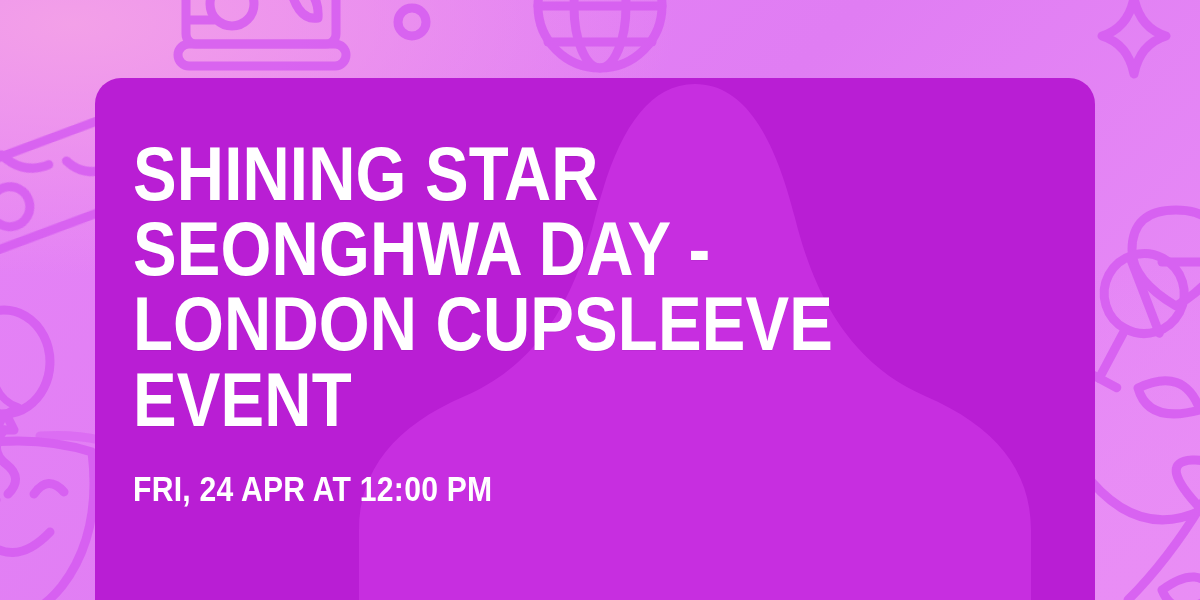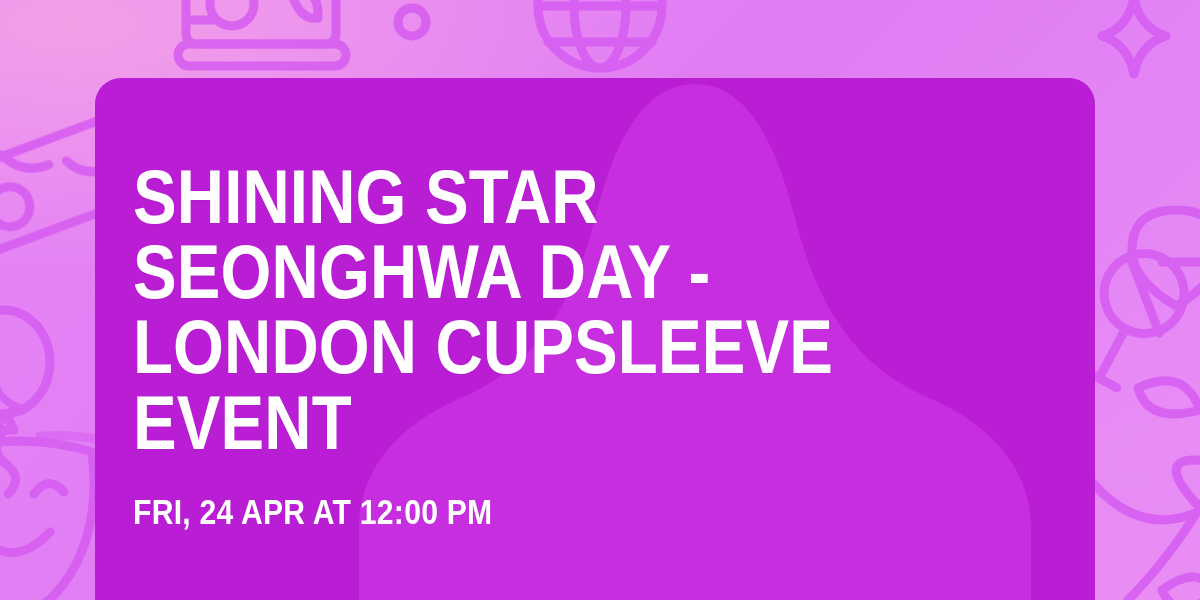--- a/index.html
+++ b/index.html
@@ -56,21 +56,21 @@
     width: 840px;
     height: 560px;
   }
   .card-blob-top svg {
     display: block;
   }
 
   .card-content {
     position: absolute;
     left: 38px;
-    top: 81px;
+    top: 58px;
     right: 40px;
   }
 
   .event-title {
     margin: 0;
     color: #ffffff;
     font-family: "Liberation Sans Narrow", "Liberation Sans", sans-serif;
     font-size: 76px;
     line-height: 0.99;
     font-weight: 700;

